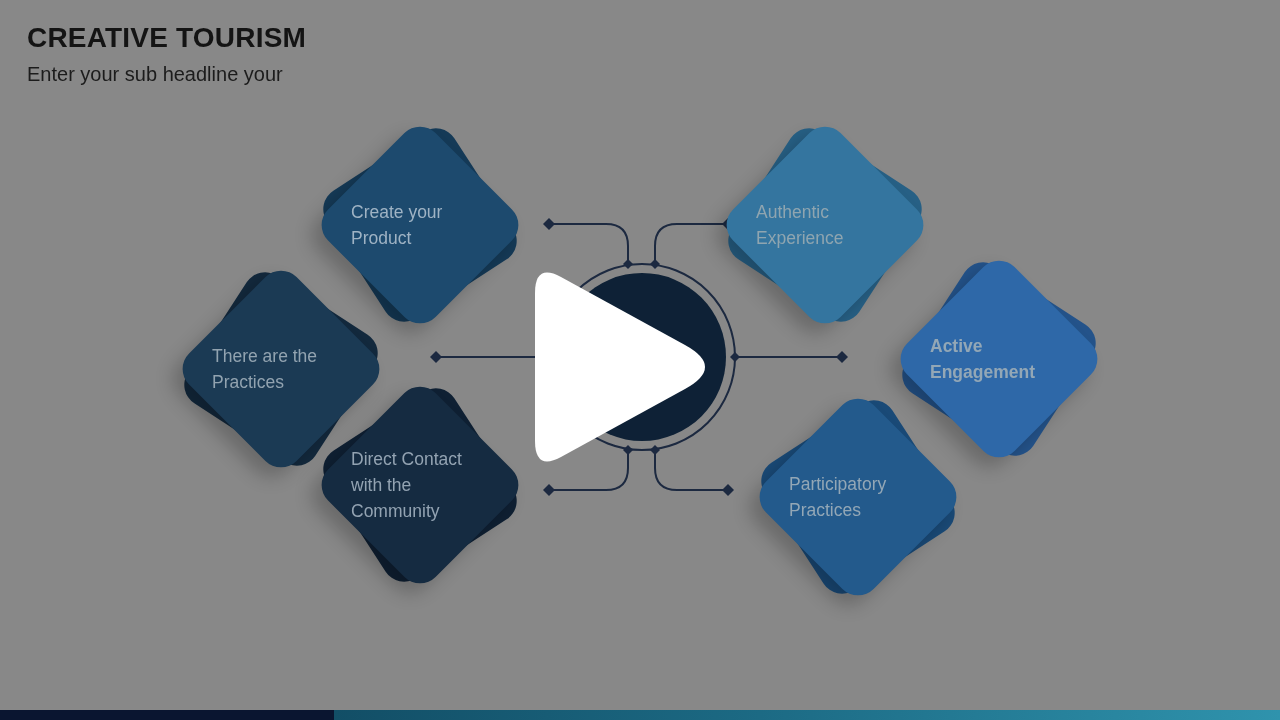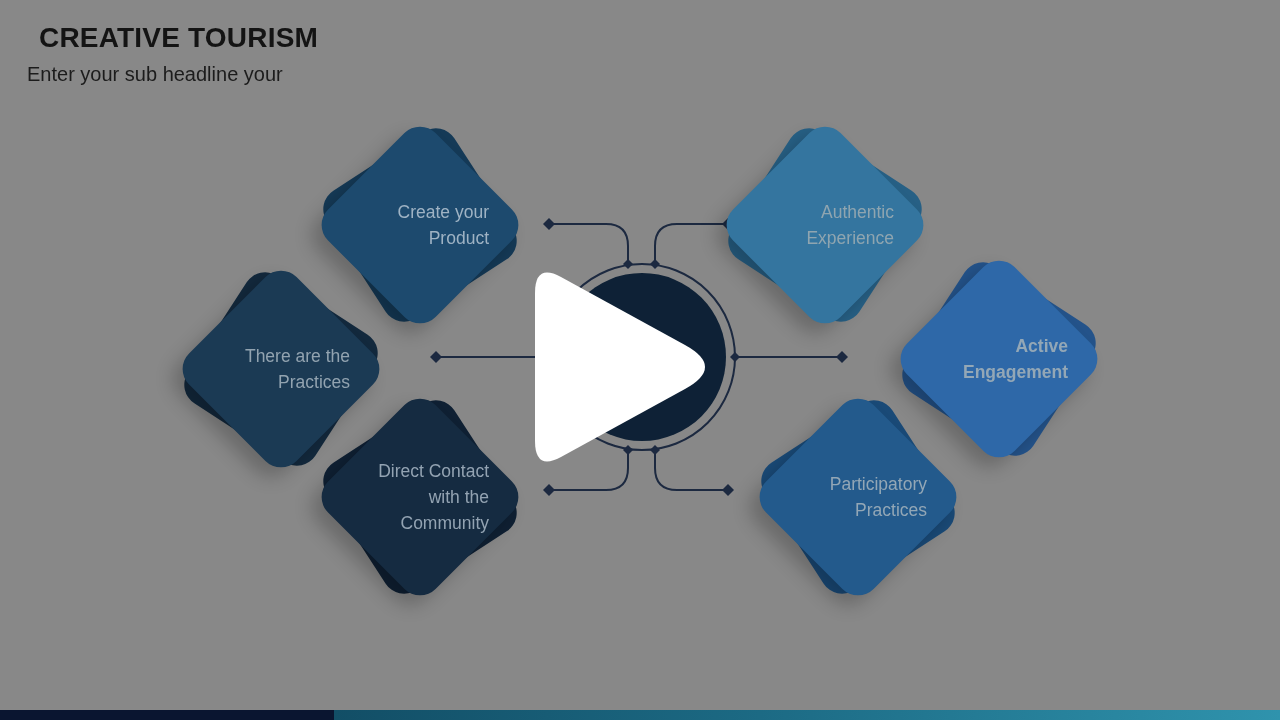--- a/index.html
+++ b/index.html
@@ -6,49 +6,48 @@
   body{
     width:1280px;height:720px;position:relative;overflow:hidden;
     background:#888888;
     font-family:"Liberation Sans","DejaVu Sans",sans-serif;
   }
   
   .header{position:absolute;left:27px;top:22px;z-index:5;}
   .title{
     font-size:28px;font-weight:700;color:#141414;letter-spacing:0.2px;
     line-height:1.15;
-    margin-left:12px;
   }
   .subtitle{
     font-size:20px;font-weight:400;color:#1c1c1c;margin-top:9px;
   }
   
   .node{position:absolute;width:230px;height:230px;z-index:3;}
   .node .back,.node .front{
     position:absolute;left:39px;top:39px;width:152px;height:152px;
     border-radius:22px;
   }
   .node .back{background:var(--back);}
   .node.cw  .back{transform:rotate(57deg);}
   .node.ccw .back{transform:rotate(33deg);}
   .node .front{
     background:var(--front);transform:rotate(45deg);
     box-shadow:0 14px 18px rgba(0,0,0,0.22);
   }
   .node .label{
     position:absolute;inset:0;display:flex;align-items:center;justify-content:center;
-    text-align:right;padding:0 46px;color:var(--text);
+    text-align:left;padding:0 46px;color:var(--text);
     font-size:17.5px;line-height:1.5;z-index:2;
   }
   
   .node.pos-top-left     {left:305px;top:110px;}
   .node.pos-top-right    {left:710px;top:110px;}
   .node.pos-middle-left  {left:166px;top:254px;}
   .node.pos-middle-right {left:884px;top:244px;font-weight:bold;}
-  .node.pos-bottom-left  {left:305px;top:382px;}
+  .node.pos-bottom-left  {left:305px;top:370px;}
   .node.pos-bottom-right {left:743px;top:382px;}
   
   .connector-layer{position:absolute;left:0;top:0;z-index:2;}
   .play-layer{position:absolute;left:0;top:0;z-index:6;}
   
   .footer-left{
     position:absolute;left:0;bottom:0;width:334px;height:10px;
     background:#0a1530;z-index:4;
   }
   .footer-right{

